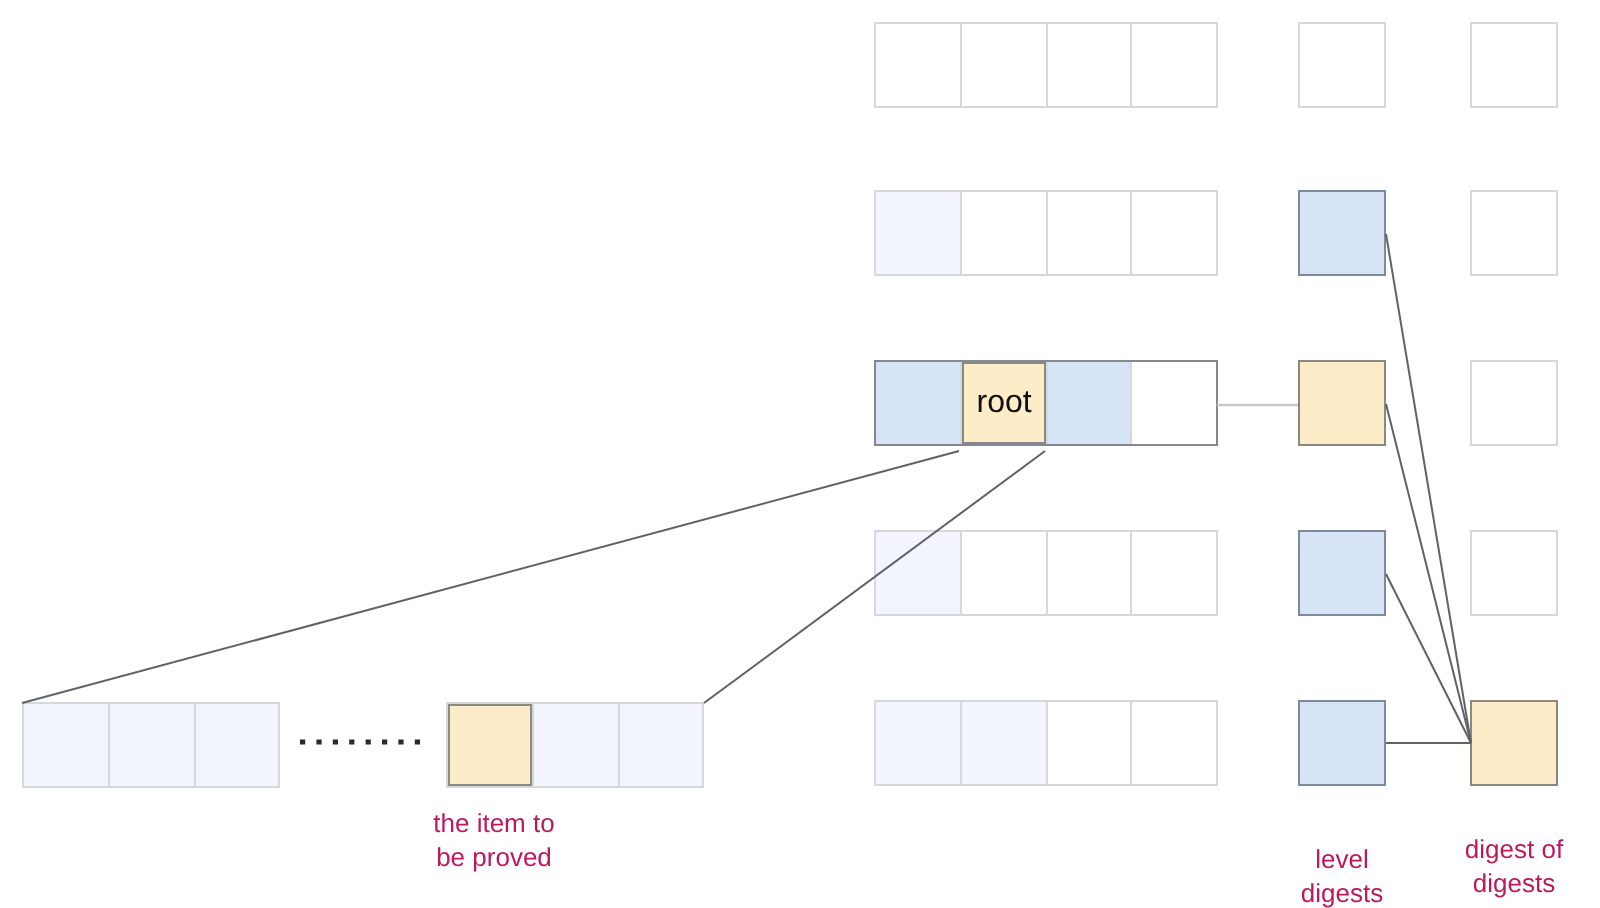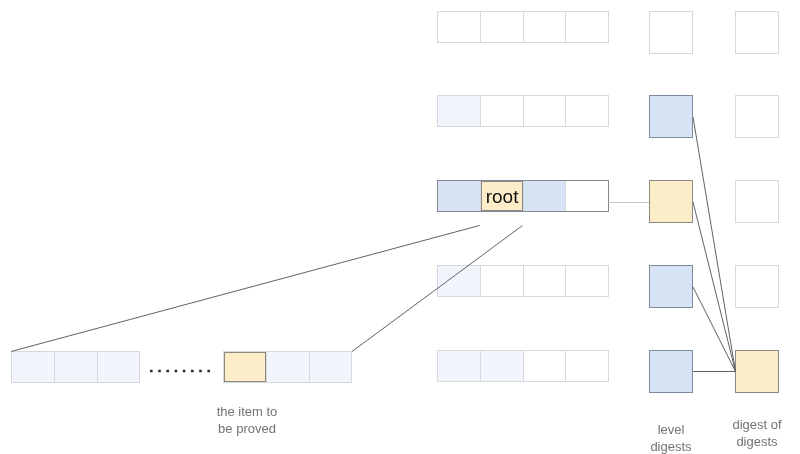--- a/index.html
+++ b/index.html
@@ -3,39 +3,39 @@
 <meta charset="utf-8">
 <style>
   html,body { margin:0; padding:0; background:#ffffff; }
   .canvas {
     position:relative; width:800px; height:454px; background:#ffffff;
     font-family:"Liberation Sans", sans-serif; color:#111; overflow:hidden;
   }
   .mrow { position:absolute; display:flex; border:1px solid var(--cell-border); box-sizing:border-box; background:#fff; }
   .mrow.dark { border-color:var(--row3-border); }
   .cell {
-    width:42.4px; height:30px; box-sizing:border-box;
+    width:42.4px; height:41px; box-sizing:border-box;
     display:flex; align-items:center; justify-content:center;
-    font-size:19px; line-height:1;
+    font-size:16px; line-height:1;
   }
   .mrow .cell + .cell { border-left:1px solid var(--cell-border); }
   .v-plain { background:#ffffff; }
   .v-tint  { background:var(--cell-tint-fill); }
   .v-blue  { background:var(--box-blue-fill); }
   .v-root  { background:var(--box-yellow-fill); box-shadow:inset 0 0 0 1px var(--row3-border); }
   .v-yellow-item { background:var(--box-yellow-fill); box-shadow:inset 0 0 0 1px var(--box-yellow-border); }
   .sq {
     position:absolute; width:44px; height:43px; box-sizing:border-box;
     border:1px solid var(--cell-border); background:#fff;
   }
   .sq.v-blue   { border-color:var(--box-blue-border);   background:var(--box-blue-fill); }
   .sq.v-yellow { border-color:var(--box-yellow-border); background:var(--box-yellow-fill); }
   .lbl {
     position:absolute; text-align:center; white-space:pre-line;
-    font-size:13px; line-height:17px; color:#737373;
+    font-size:13px; line-height:17px; color:#be185d;
   }
   svg.overlay { position:absolute; left:0; top:0; pointer-events:none; }
   .hairline  { stroke:var(--line-dark);  stroke-width:1; }
   .lightline { stroke:var(--line-light); stroke-width:1.2; }
   .dots { stroke:var(--dot); stroke-width:2.6; stroke-dasharray:2.6 5.6; }
 </style>
 </head>
 <body>
 
 <div class="canvas">

